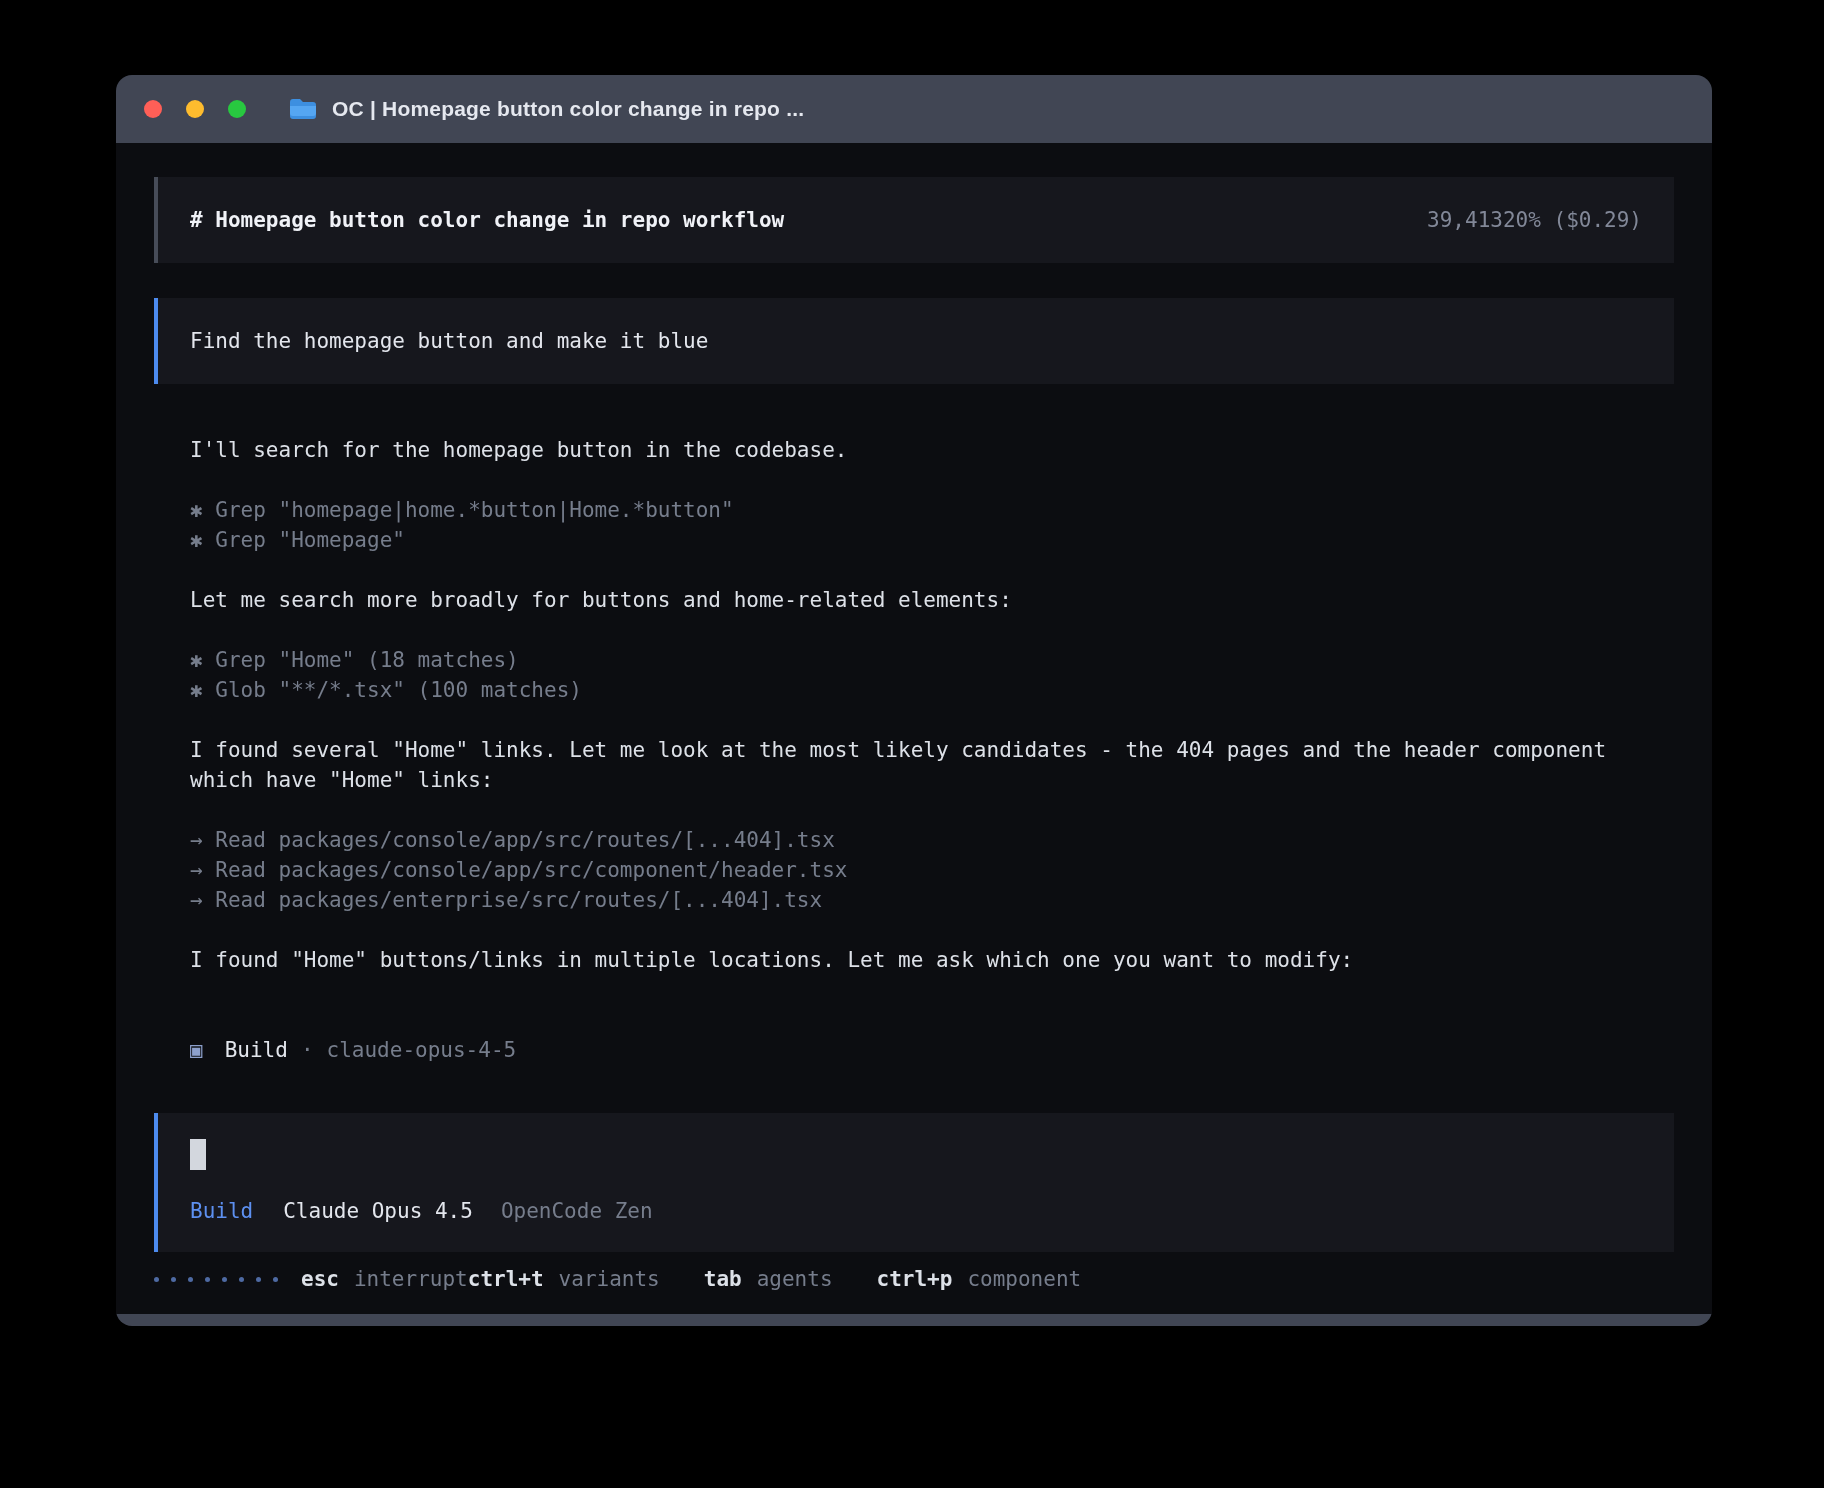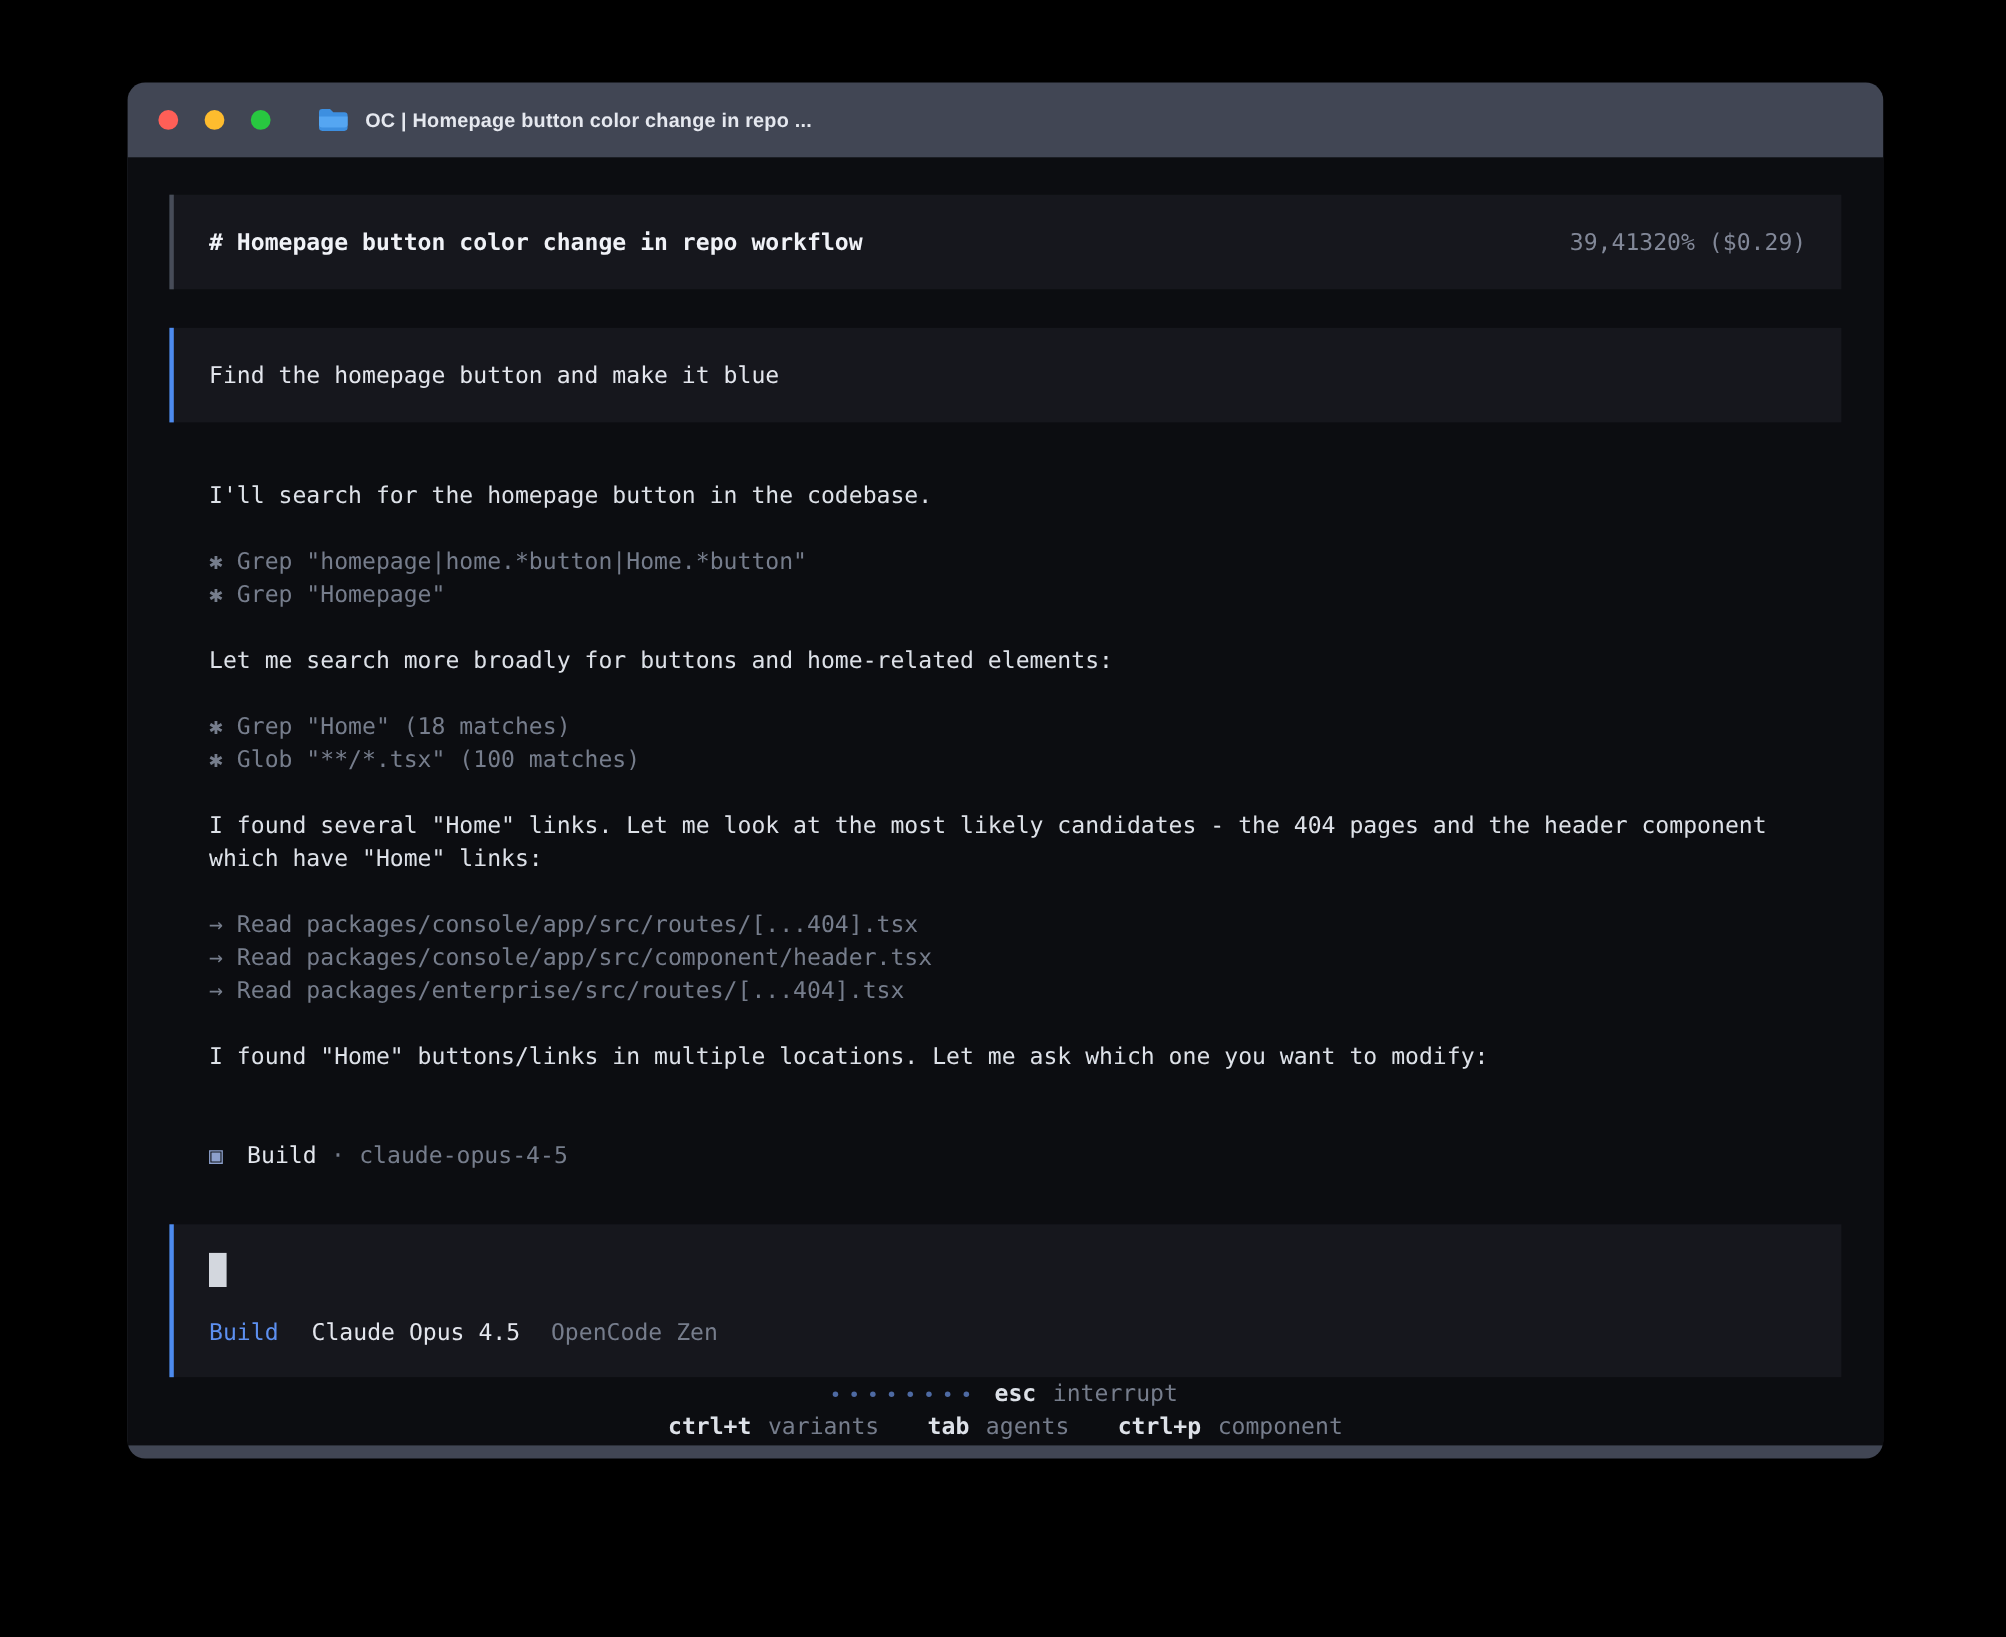--- a/index.html
+++ b/index.html
@@ -16,21 +16,21 @@
     border-radius:16px 16px 0 0;
   }
   .lights { display:flex; gap:24px; }
   .light { width:18px; height:18px; border-radius:50%; }
   .light.red    { background:#ff5f57; }
   .light.yellow { background:#febc2e; }
   .light.green  { background:#28c840; }
   .titlebar-title {
     display:flex; align-items:center; gap:14px; margin-left:42px;
     font-family:"Liberation Sans",sans-serif; font-weight:bold;
-    font-size:18px; color:#e5e8ef; letter-spacing:0.2px;
+    font-size:21px; color:#e5e8ef; letter-spacing:0.2px;
   }
   .folder-icon svg { display:block; }
 
   .terminal {
     position:absolute; left:0; right:0; top:68px; bottom:12px;
     background:#0c0d11; overflow:hidden;
   }
   .content {
     display:flex; flex-direction:column; height:100%;
     padding:34px 38px 20px;
@@ -55,21 +55,21 @@
   .status-icon { color:#8da0cc; margin-right:22px; }
   .status-agent { color:#e3e6ed; }
   .status-sep { margin:0 13px; }
 
   .input-block { margin-top:32px; padding:26px 32px; }
   .cursor { display:inline-block; width:16px; height:31px; background:#d3d7de; vertical-align:text-bottom; }
   .input-mode-line { margin-top:23px; display:flex; align-items:baseline; }
   .mode-label { color:#5d90f0; margin-right:30px; }
   .model-label { color:#e3e6ed; margin-right:28px; }
 
-  .footer { margin-top:auto; flex-shrink:0; display:flex; align-items:center;flex-direction:column; }
+  .footer { margin-top:auto; flex-shrink:0; display:flex; align-items:center; }
   .footer-left { display:flex; align-items:center; }
   .spinner { display:flex; gap:12px; margin-right:23px; }
   .spinner i { width:5px; height:5px; border-radius:50%; background:#4e6aa3; }
   .key { font-weight:bold; color:#dde1e8; margin-right:15px; }
   .footer-right { display:flex; gap:44px; }
   .shortcut { display:flex; }
 </style>
 </head>
 <body>
 

